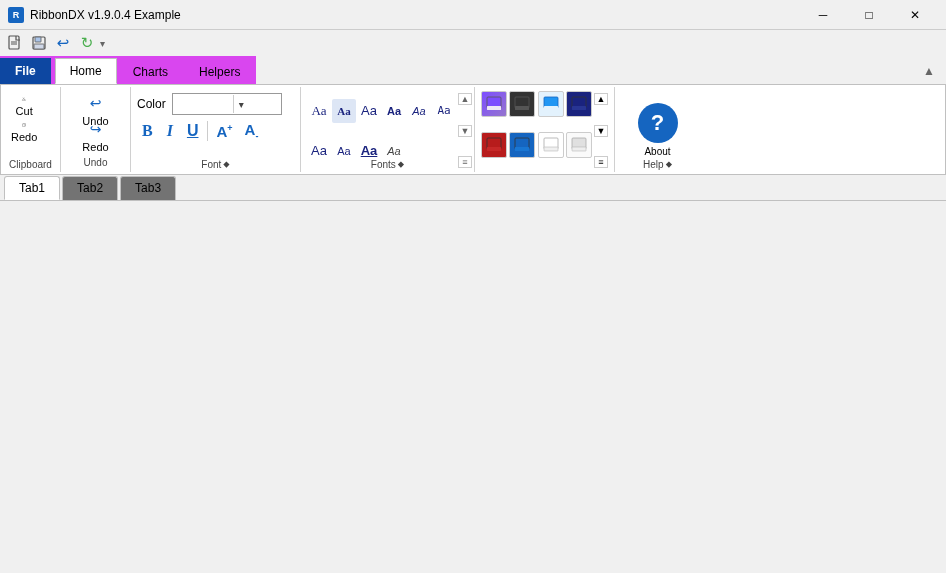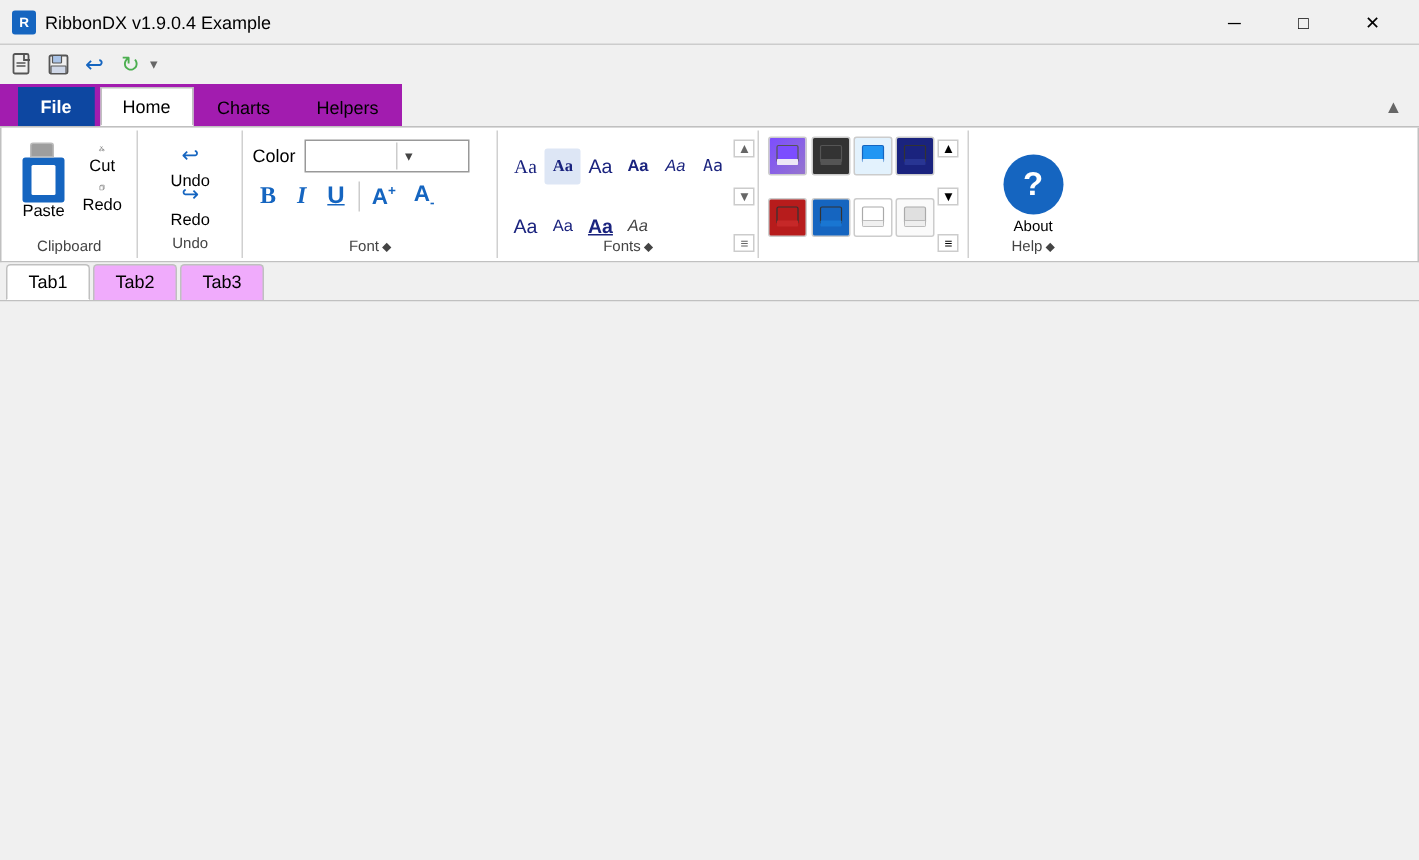--- a/index.html
+++ b/index.html
@@ -28,21 +28,21 @@
     }
     .qa-btn {
       width: 22px; height: 22px; display: flex; align-items: center; justify-content: center;
       cursor: pointer; border-radius: 2px; font-size: 14px; color: #444;
     }
     .qa-dropdown { font-size: 10px; color: #666; cursor: pointer; }
 
     
     .ribbon-tabs {
       display: flex; align-items: flex-end; height: 28px;
-      background: #a21caf; border-bottom: none; padding-left: 12px;
+      background: #d946ef; border-bottom: none; padding-left: 0;
     }
     .ribbon-tab {
       padding: 4px 14px; font-size: 12px; cursor: pointer; border: 1px solid transparent;
       border-bottom: none; height: 26px; display: flex; align-items: center;
       color: #000; background: transparent; margin-right: 1px;
     }
     .ribbon-tab.file {
       background: #0d47a1; color: white; font-weight: bold;
       border: 1px solid #0d47a1; margin-right: 4px;
     }
@@ -132,21 +132,21 @@
     }
     .about-label { font-size: 10px; margin-top: 3px; }
 
     
     .content-tabs {
       display: flex; align-items: center; height: 26px;
       background: #f0f0f0; border-bottom: 1px solid #c0c0c0; padding-left: 4px;
     }
     .content-tab {
       padding: 3px 14px; font-size: 12px; cursor: pointer;
-      border: 1px solid #c0c0c0; border-bottom: none; background: #f0abfc;
+      border: 1px solid #c0c0c0; border-bottom: none; background: #737373;
       margin-right: 2px; height: 24px; display: flex; align-items: center;
       border-radius: 3px 3px 0 0;
     }
     .content-tab.active { background: white; border-bottom: 1px solid white; }
 
     
     .main-content {
       background: #f0f0f0; flex: 1; height: calc(573px - 30px - 26px - 28px - 92px - 26px);
     }
 
@@ -201,30 +201,20 @@
     <div class="ribbon-tab">Helpers</div>
   </div>
   <div style="margin-left:auto; display:flex; align-items:center; padding-right:4px;">
     <div class="collapse-btn">▲</div>
   </div>
 </div>
 
 <div class="ribbon-panel">
 
   <div class="ribbon-group" style="flex-direction:row; align-items:flex-start; padding-top:4px;">
-    <div class="paste-btn">
-      <div style="position:relative; width:36px; height:40px;">
-
-        <div style="position:absolute; bottom:0; left:4px; width:28px; height:30px; background:#1565c0; border-radius:2px; display:flex; align-items:center; justify-content:center;">
-          <div style="width:16px; height:20px; background:white; border-radius:1px;"></div>
-        </div>
-        <div style="position:absolute; top:0; left:9px; width:16px; height:10px; background:#9e9e9e; border-radius:2px 2px 0 0; border:1px solid #bbb;"></div>
-      </div>
-      <span style="font-size:11px;">Paste</span>
-    </div>
     <div class="small-btns" style="margin-top:4px;">
       <div class="ribbon-small-btn">
         <svg width="14" height="14" viewBox="0 0 14 14">
           <line x1="3" y1="2" x2="10" y2="10" stroke="#555" stroke-width="1.2"></line>
           <line x1="8" y1="2" x2="4" y2="8" stroke="#555" stroke-width="1.2"></line>
           <circle cx="3" cy="11" r="2" fill="none" stroke="#555" stroke-width="1.2"></circle>
           <circle cx="10" cy="11" r="2" fill="none" stroke="#555" stroke-width="1.2"></circle>
         </svg>
         <span>Cut</span>
       </div>

